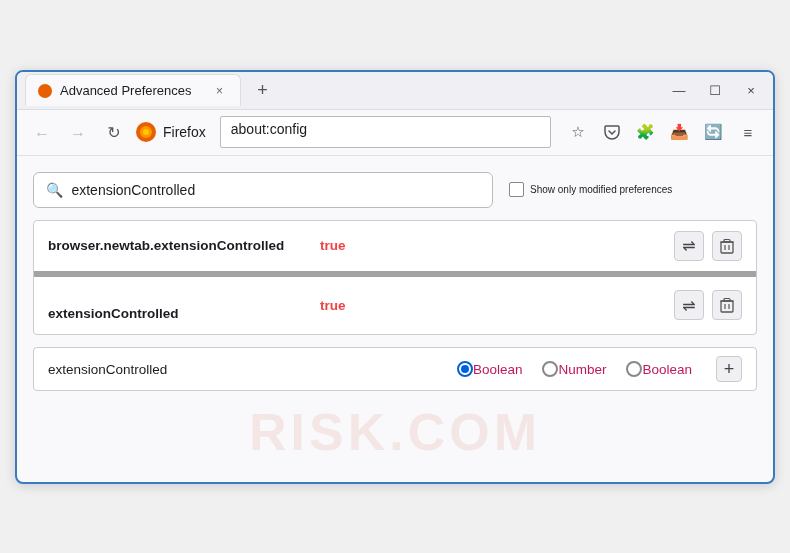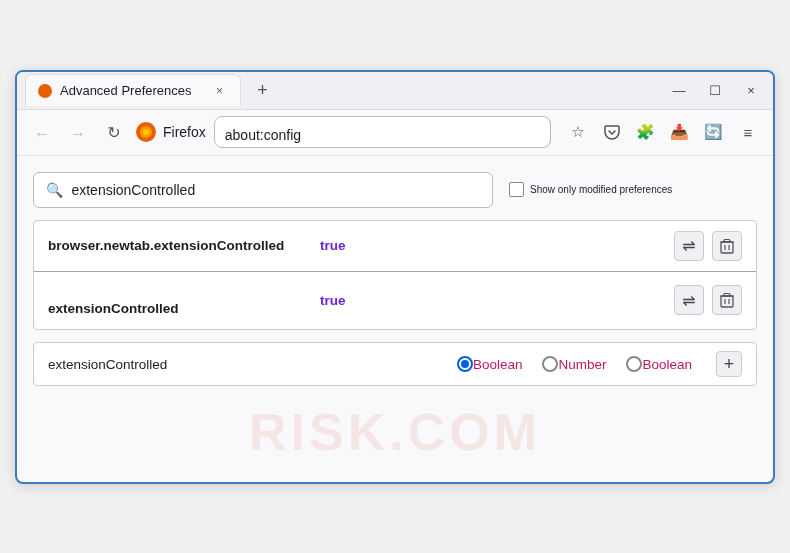--- a/index.html
+++ b/index.html
@@ -132,30 +132,30 @@
     .firefox-logo {
       width: 22px;
       height: 22px;
       flex-shrink: 0;
     }
 
     .firefox-text {
       font-size: 14px;
       color: #1c1b22;
       font-weight: 400;
-      margin-right: 2px;
+      margin-right: 8px;
     }
 
     .address-bar {
       flex: 1;
       display: flex;
-      align-items: flex-end;
+      align-items: flex-start;
       background: white;
       border: 1px solid #bbb;
-      border-radius: 8px;
+      border-radius: 2px;
       padding: 4px 10px;
       gap: 6px;
       height: 32px;
       font-size: 14px;
       color: #1c1b22;
     }
 
     .address-text {
       font-size: 14px;
       color: #1c1b22;
@@ -262,21 +262,21 @@
       border: 1px solid #ccc;
       border-radius: 4px;
       overflow: hidden;
       margin-bottom: 12px;
     }
 
     .pref-row {
       display: flex;
       align-items: center;
       padding: 10px 14px;
-      border-bottom: 1px solid #a3a3a3;
+      border-bottom: 6px solid #a3a3a3;
       min-height: 44px;
       gap: 12px;
     }
 
     .pref-row:last-child {
       border-bottom: none;
     }
 
     .pref-name {
       font-size: 13.5px;
@@ -287,21 +287,21 @@
     }
 
     .pref-name.two-line {
       min-width: 260px;
       line-height: 1.4;
     }
 
     .pref-value {
       font-size: 13.5px;
       font-weight: 700;
-      color: #6d28d9;
+      color: #ef4444;
     }
 
     .pref-actions {
       margin-left: auto;
       display: flex;
       align-items: center;
       gap: 8px;
     }
 
     .action-btn {

